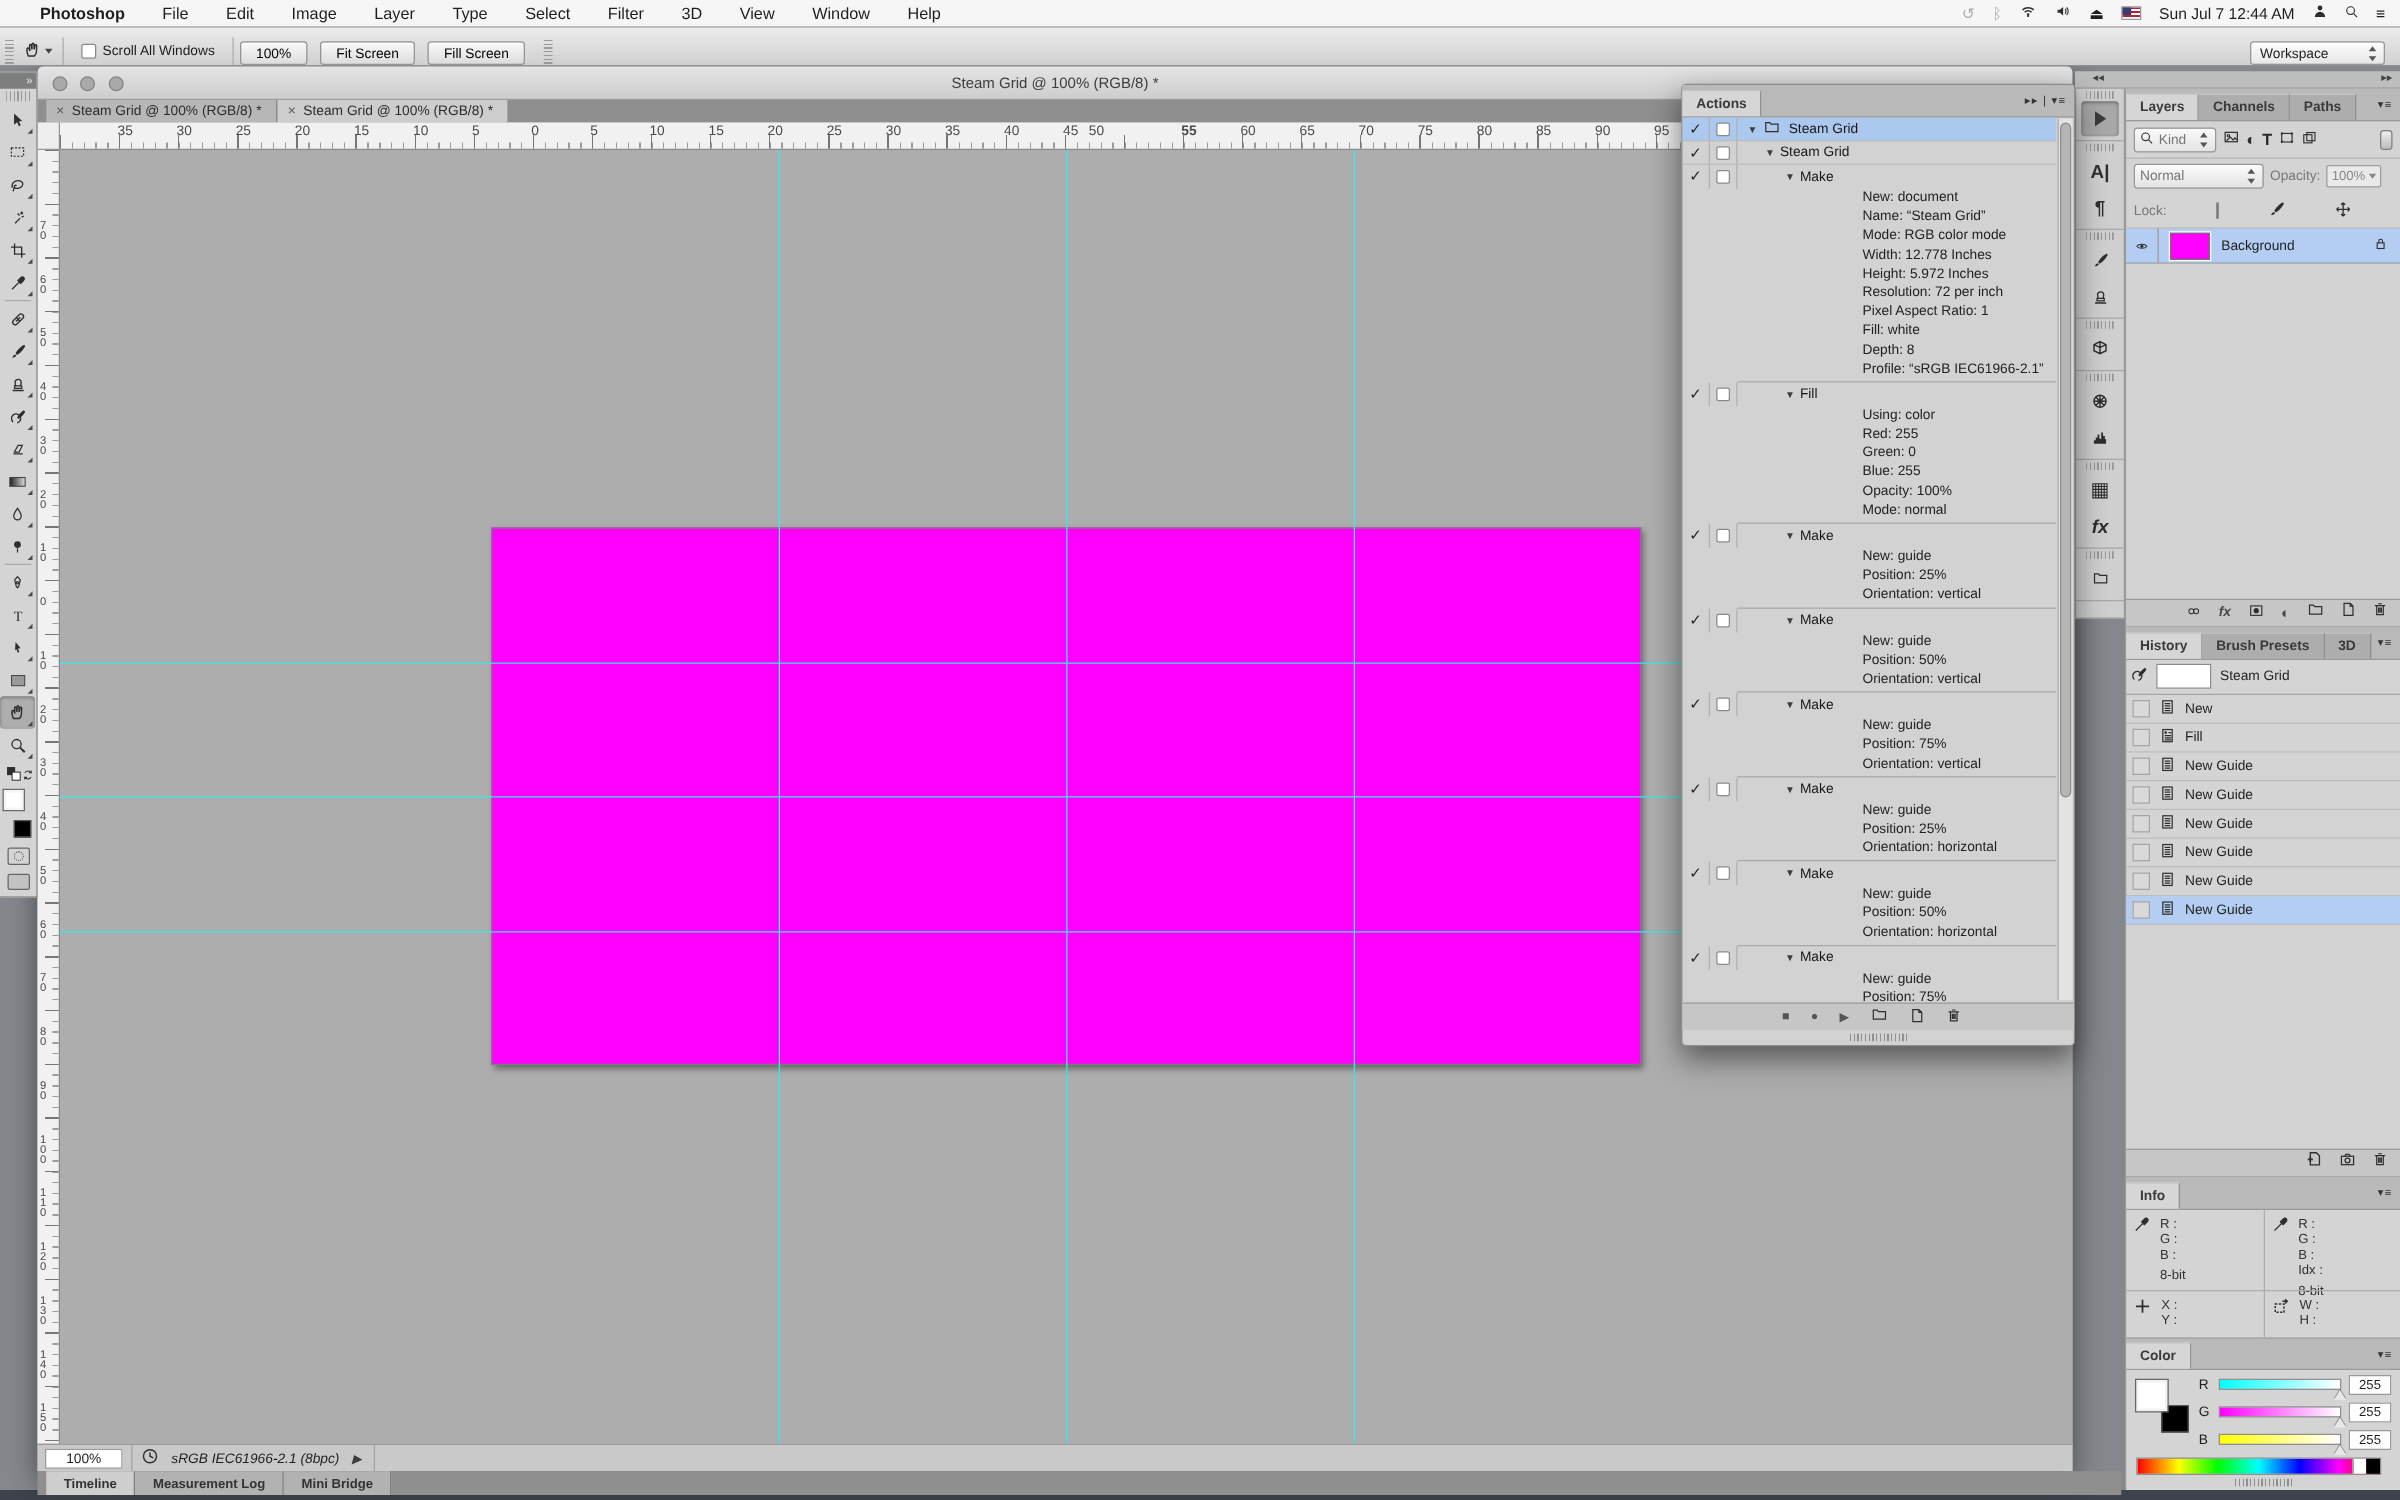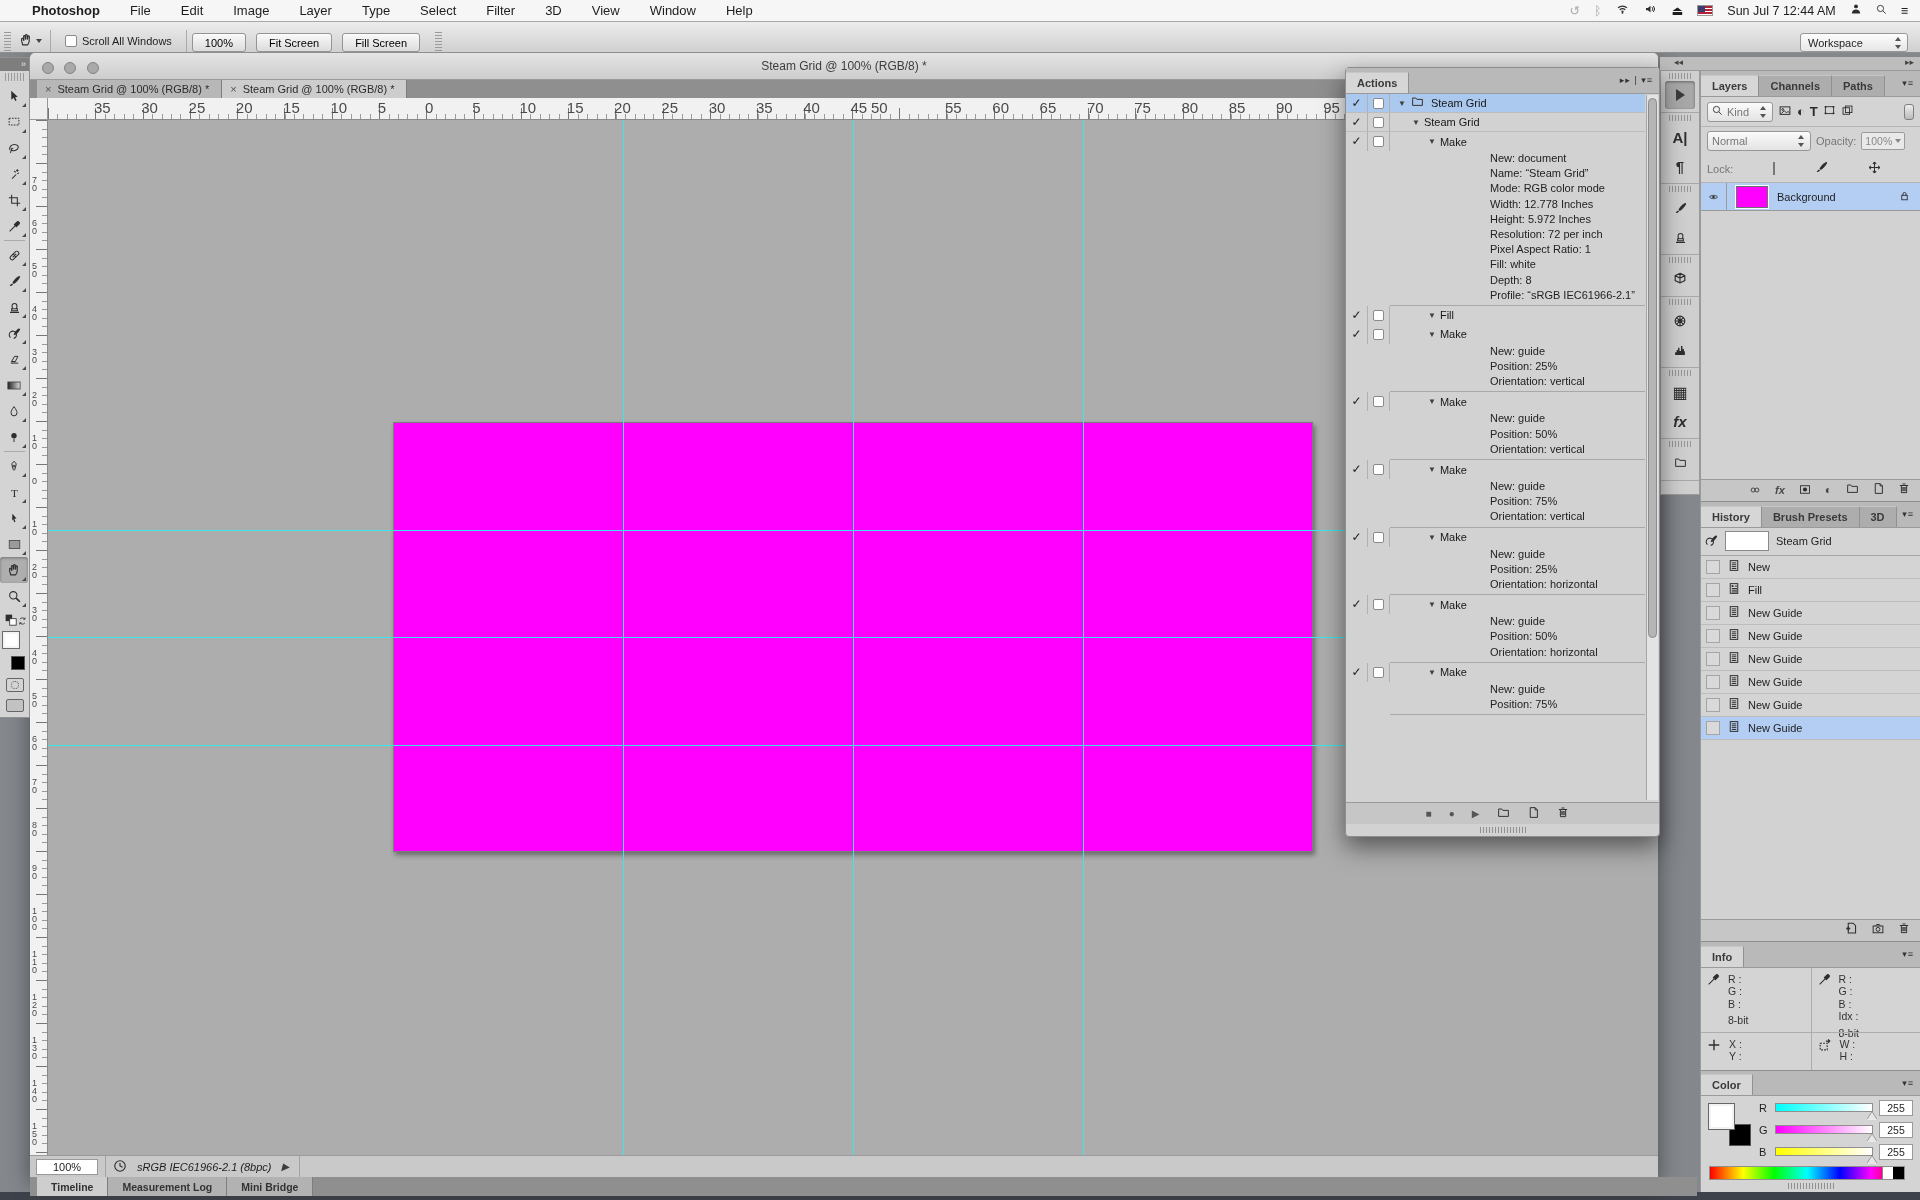--- a/index.html
+++ b/index.html
@@ -40,21 +40,21 @@
   #doc-tabstrip { left:0; top:27px; width:100%; height:18px; background:#8f8f8f; display:flex; align-items:stretch; padding-left:7px;}
   .doc-tab { display:flex; align-items:center; gap:6px; font-size:11px; padding:0 12px 0 8px; background:#b7b7b7; border-right:1px solid #7e7e7e; color:#2c2c2c;}
   .doc-tab.active { background:#cdcdcd; }
   .doc-tab .x { color:#555; font-size:11px; }
 
   
   #ruler-corner { left:0; top:45px; width:18px; height:22px; background:#eeeeee; border-right:1px solid #969696; border-bottom:1px solid #969696;}
   #h-ruler { left:18px; top:45px; width:1610px; height:22px; background:#f1f1f1; border-bottom:1px solid #8b8b8b; overflow:hidden;}
   #h-ruler .minor { position:absolute; bottom:0; left:0; right:0; height:5px; background:repeating-linear-gradient(90deg,#9a9a9a 0 1px,transparent 1px 9.46px);}
   #h-ruler .major { position:absolute; bottom:0; left:0; right:0; height:11px; background:repeating-linear-gradient(90deg,#777 0 1px,transparent 1px 47.28px);}
-  .hlab { position:absolute; top:1px; font-size:15px; color:#4a4a4a;}
+  .hlab { position:absolute; top:1px; font-size:11px; color:#4a4a4a;}
   #v-ruler { left:0; top:67px; width:18px; height:1035px; background:#f1f1f1; border-right:1px solid #8b8b8b; overflow:hidden;}
   #v-ruler .minor { position:absolute; right:0; top:0; bottom:0; width:5px; background:repeating-linear-gradient(#9a9a9a 0 1px,transparent 1px 8.6px);}
   #v-ruler .major { position:absolute; right:0; top:0; bottom:0; width:11px; background:repeating-linear-gradient(#777 0 1px,transparent 1px 43px);}
   .vlab { position:absolute; left:2px; font-size:9px; line-height:8px; color:#4a4a4a; white-space:pre-line;}
 
   #viewport { left:18px; top:67px; width:1610px; height:1035px; background:#adadad; overflow:hidden;}
   #canvas { position:absolute; left:345px; top:302px; width:920px; height:430px; border:1px solid #7c7c7c; box-shadow:2px 3px 5px rgba(0,0,0,.4);}
   .guide-v { position:absolute; top:0; bottom:0; width:1px; z-index:3;}
   .guide-h { position:absolute; left:0; right:0; height:1px; z-index:3;}
 
@@ -272,21 +272,21 @@
       <span class="hlab" style="left: 424.24px;">5</span>
       <span class="hlab" style="left: 471.52px;">10</span>
       <span class="hlab" style="left: 518.8px;">15</span>
       <span class="hlab" style="left: 566.08px;">20</span>
       <span class="hlab" style="left: 613.36px;">25</span>
       <span class="hlab" style="left: 660.64px;">30</span>
       <span class="hlab" style="left: 707.92px;">35</span>
       <span class="hlab" style="left: 755.2px;">40</span>
       <span class="hlab" style="left: 802.48px;">45</span>
       <span class="hlab" style="left: 823px;">50</span>
-      <span class="hlab" style="left: 897.04px;">55</span>
+      <span class="hlab" style="left: 897.04px; font-weight: bold;">55</span>
       <span class="hlab" style="left: 944.32px;">60</span>
       <span class="hlab" style="left: 991.6px;">65</span>
       <span class="hlab" style="left: 1038.88px;">70</span>
       <span class="hlab" style="left: 1086.16px;">75</span>
       <span class="hlab" style="left: 1133.44px;">80</span>
       <span class="hlab" style="left: 1180.72px;">85</span>
       <span class="hlab" style="left: 1228px;">90</span>
       <span class="hlab" style="left: 1275.28px;">95</span>
       <span class="hlab" style="left: 1322.56px;">100</span>
       <span class="hlab" style="left: 1369.84px;">105</span>
@@ -613,20 +613,28 @@
         <div class="adetail">Profile: “sRGB IEC61966-2.1”</div>
       </div>
       <div class="arow" style="border-bottom: none;">
         <span class="acheck">✓</span>
         <span class="abox">
           <span class="checkbox"></span>
         </span>
         <span style="width: 34px;"></span>
         <span class="tri">▼</span>
         <span class="aname">Fill</span>
+      </div>
+      <div class="adetail-block">
+        <div class="adetail">Using: color</div>
+        <div class="adetail">Red: 255</div>
+        <div class="adetail">Green: 0</div>
+        <div class="adetail">Blue: 255</div>
+        <div class="adetail">Opacity: 100%</div>
+        <div class="adetail">Mode: normal</div>
       </div>
       <div class="arow" style="border-bottom: none;">
         <span class="acheck">✓</span>
         <span class="abox">
           <span class="checkbox"></span>
         </span>
         <span style="width: 34px;"></span>
         <span class="tri">▼</span>
         <span class="aname">Make</span>
       </div>

